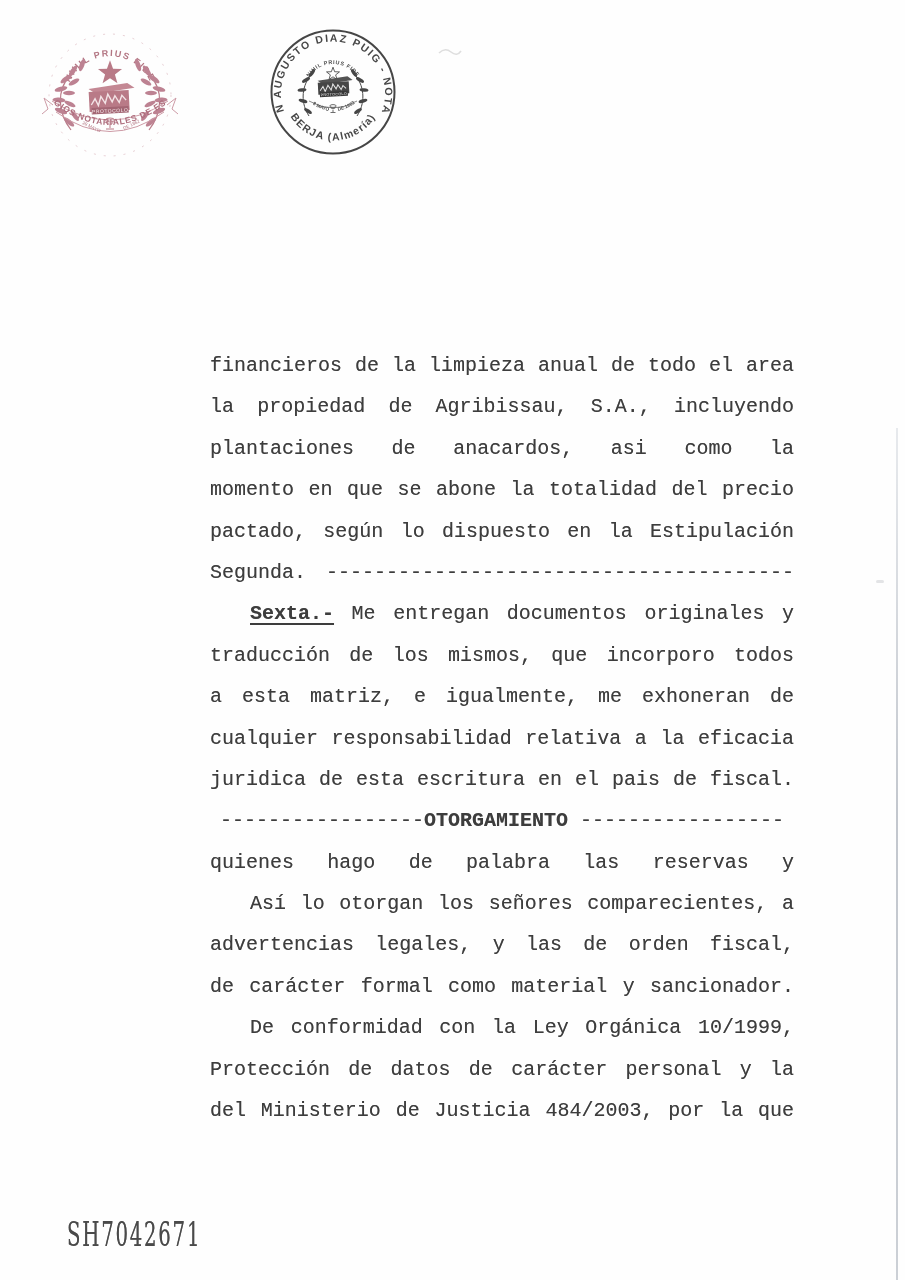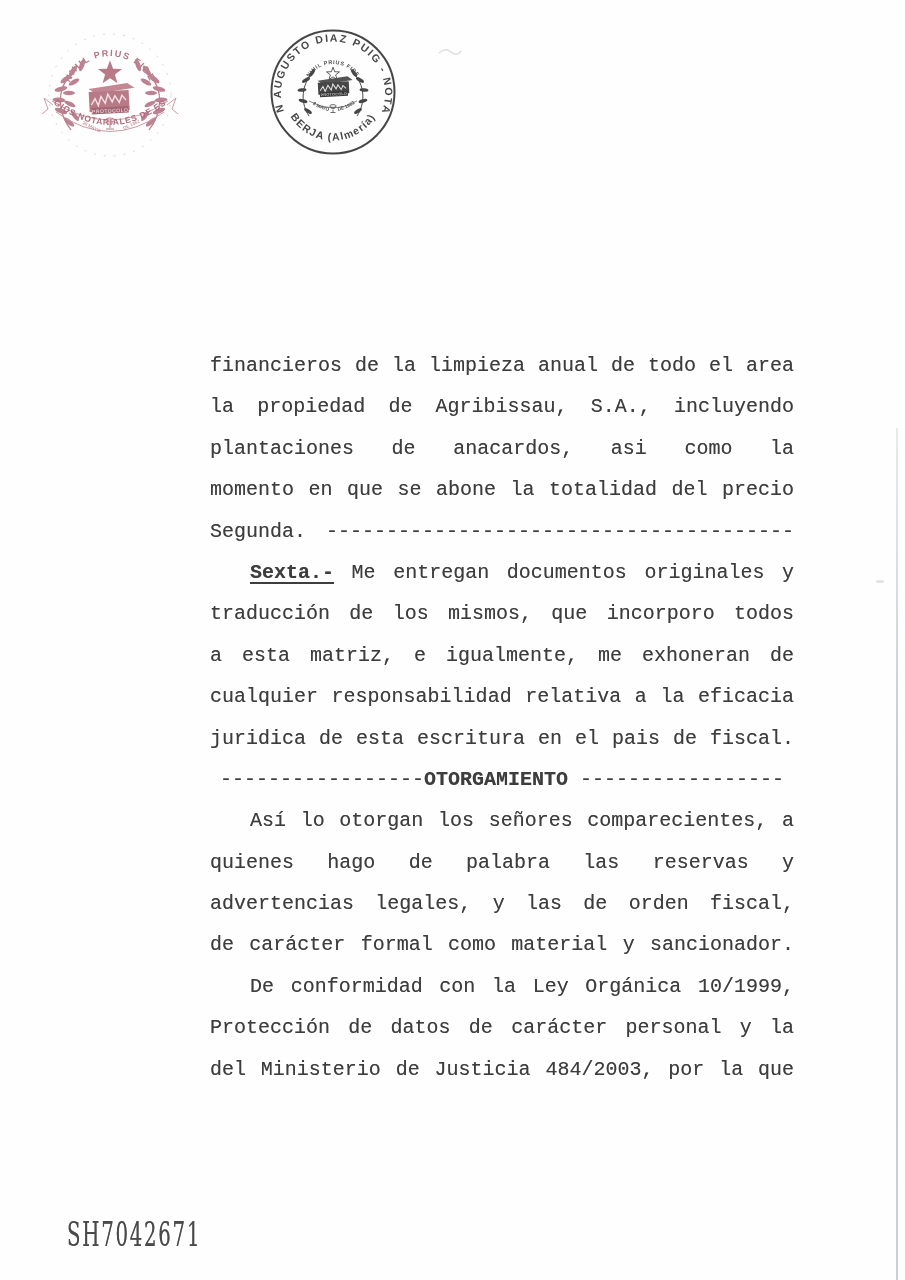--- a/index.html
+++ b/index.html
@@ -176,29 +176,30 @@
 
   <svg class="smudge" viewBox="0 0 26 16">
     <path d="M 2 9 Q 8 3 14 8 T 24 7" fill="none" stroke="#c9c9c9" stroke-width="1.6"></path>
   </svg>
 
   <div class="textblock">
       <div class="line"><span class="">financieros de la limpieza anual de todo el area de</span></div>
       <div class="line"><span class="">la propiedad de Agribissau, S.A., incluyendo</span></div>
       <div class="line"><span class="">plantaciones de anacardos, asi como la reparación</span></div>
       <div class="line"><span class="">momento en que se abone la totalidad del precio</span></div>
+      <div class="line"><span class="">pactado, según lo dispuesto en la Estipulación</span></div>
       <div class="line"><span class="">Segunda. ------------------------------------------</span></div>
       <div class="line indent"><span class="b u">Sexta.-</span><span class=""> Me entregan documentos originales y la</span></div>
       <div class="line"><span class="">traducción de los mismos, que incorporo todos ellos</span></div>
       <div class="line"><span class="">a esta matriz, e igualmente, me exhoneran de</span></div>
       <div class="line"><span class="">cualquier responsabilidad relativa a la eficacia</span></div>
       <div class="line"><span class="">juridica de esta escritura en el pais de fiscal. --</span></div>
       <div class="line center"><span class="">-----------------</span><span class="b ">OTORGAMIENTO</span><span class=""> -----------------</span></div>
+      <div class="line"><span class="">quienes hago de palabra las reservas y</span></div>
       <div class="line indent"><span class="">Así lo otorgan los señores comparecientes, a</span></div>
-      <div class="line"><span class="">quienes hago de palabra las reservas y</span></div>
       <div class="line"><span class="">advertencias legales, y las de orden fiscal, tanto</span></div>
       <div class="line"><span class="">de carácter formal como material y sancionador. --</span></div>
       <div class="line indent"><span class="">De conformidad con la Ley Orgánica 10/1999, de</span></div>
       <div class="line"><span class="">Protección de datos de carácter personal y la Orden</span></div>
       <div class="line"><span class="">del Ministerio de Justicia 484/2003, por la que se</span></div>
     </div>
 
   <div class="serial">SH7042671</div>
 
   <div class="edge-line"></div>

